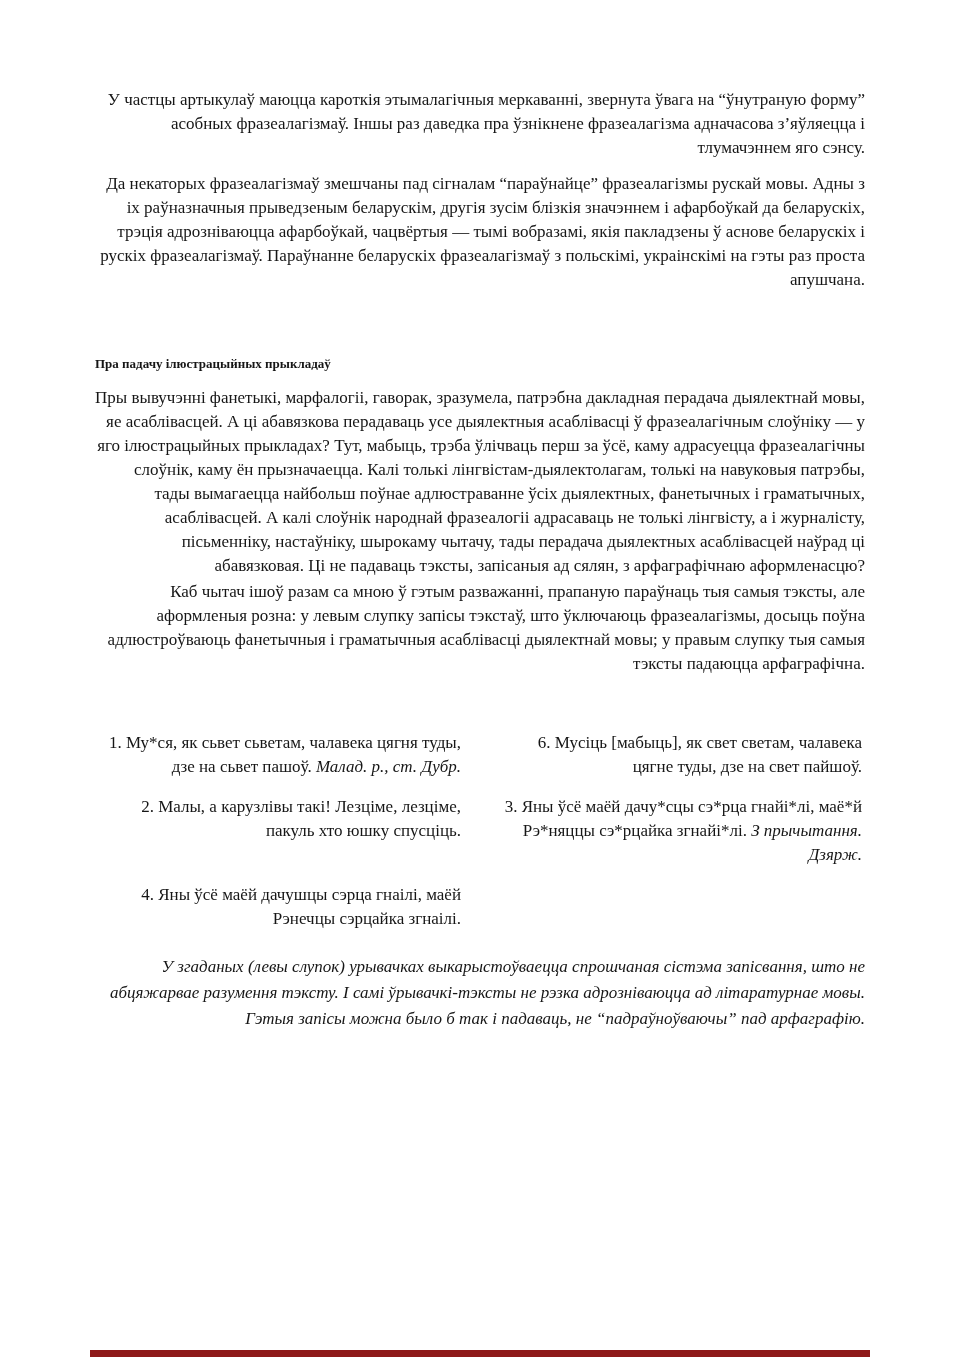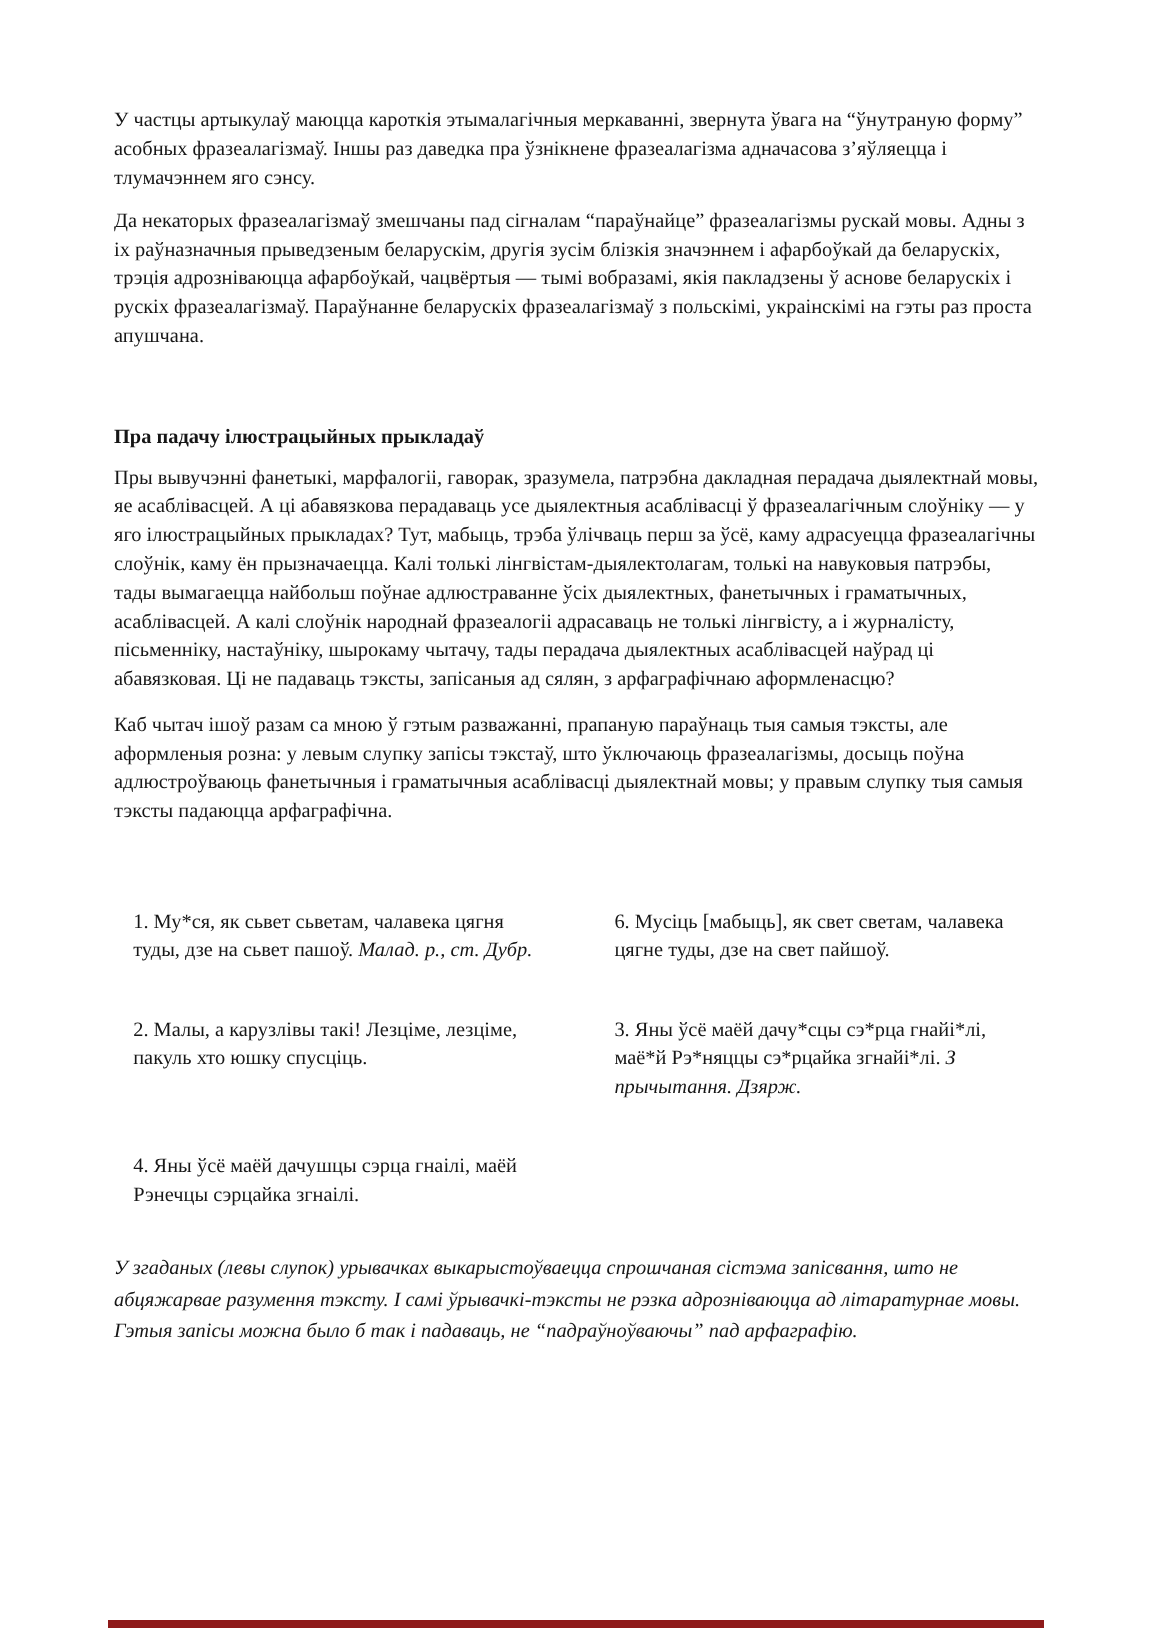--- a/index.html
+++ b/index.html
@@ -18,38 +18,38 @@
   .page {
     position: absolute;
     left: 95px;
     top: 0;
     width: 770px;
     padding-top: 88px;
     font-size: 17px;
     line-height: 24px;
     text-align: left;
   }
-  p { margin: 0; }
+  p { margin: 0; text-align: right; }
   .para { margin-bottom: 12px; }
   .para-tight { margin-bottom: 0; }
   h2.section-heading {
-    font-size: 17px;
+    font-size: 13px;
     line-height: 24px;
     font-weight: bold;
     margin: 60px 0 10px 0;
   }
-  .sec-p1 { margin-bottom: 14px; }
+  .sec-p1 { margin-bottom: 2px; }
   .examples {
     margin-top: 52px;
     display: grid;
     grid-template-columns: 1fr 1fr;
     column-gap: 32px;
     row-gap: 10px;
   }
-  .examples p { margin: 16px; }
+  .examples p { margin: 3px; }
   .ref { font-style: italic; }
   .closing {
     margin-top: 20px;
     font-style: italic;
     line-height: 26px;
   }
   .accent-bar {
     position: absolute;
     left: 90px;
     right: 90px;

